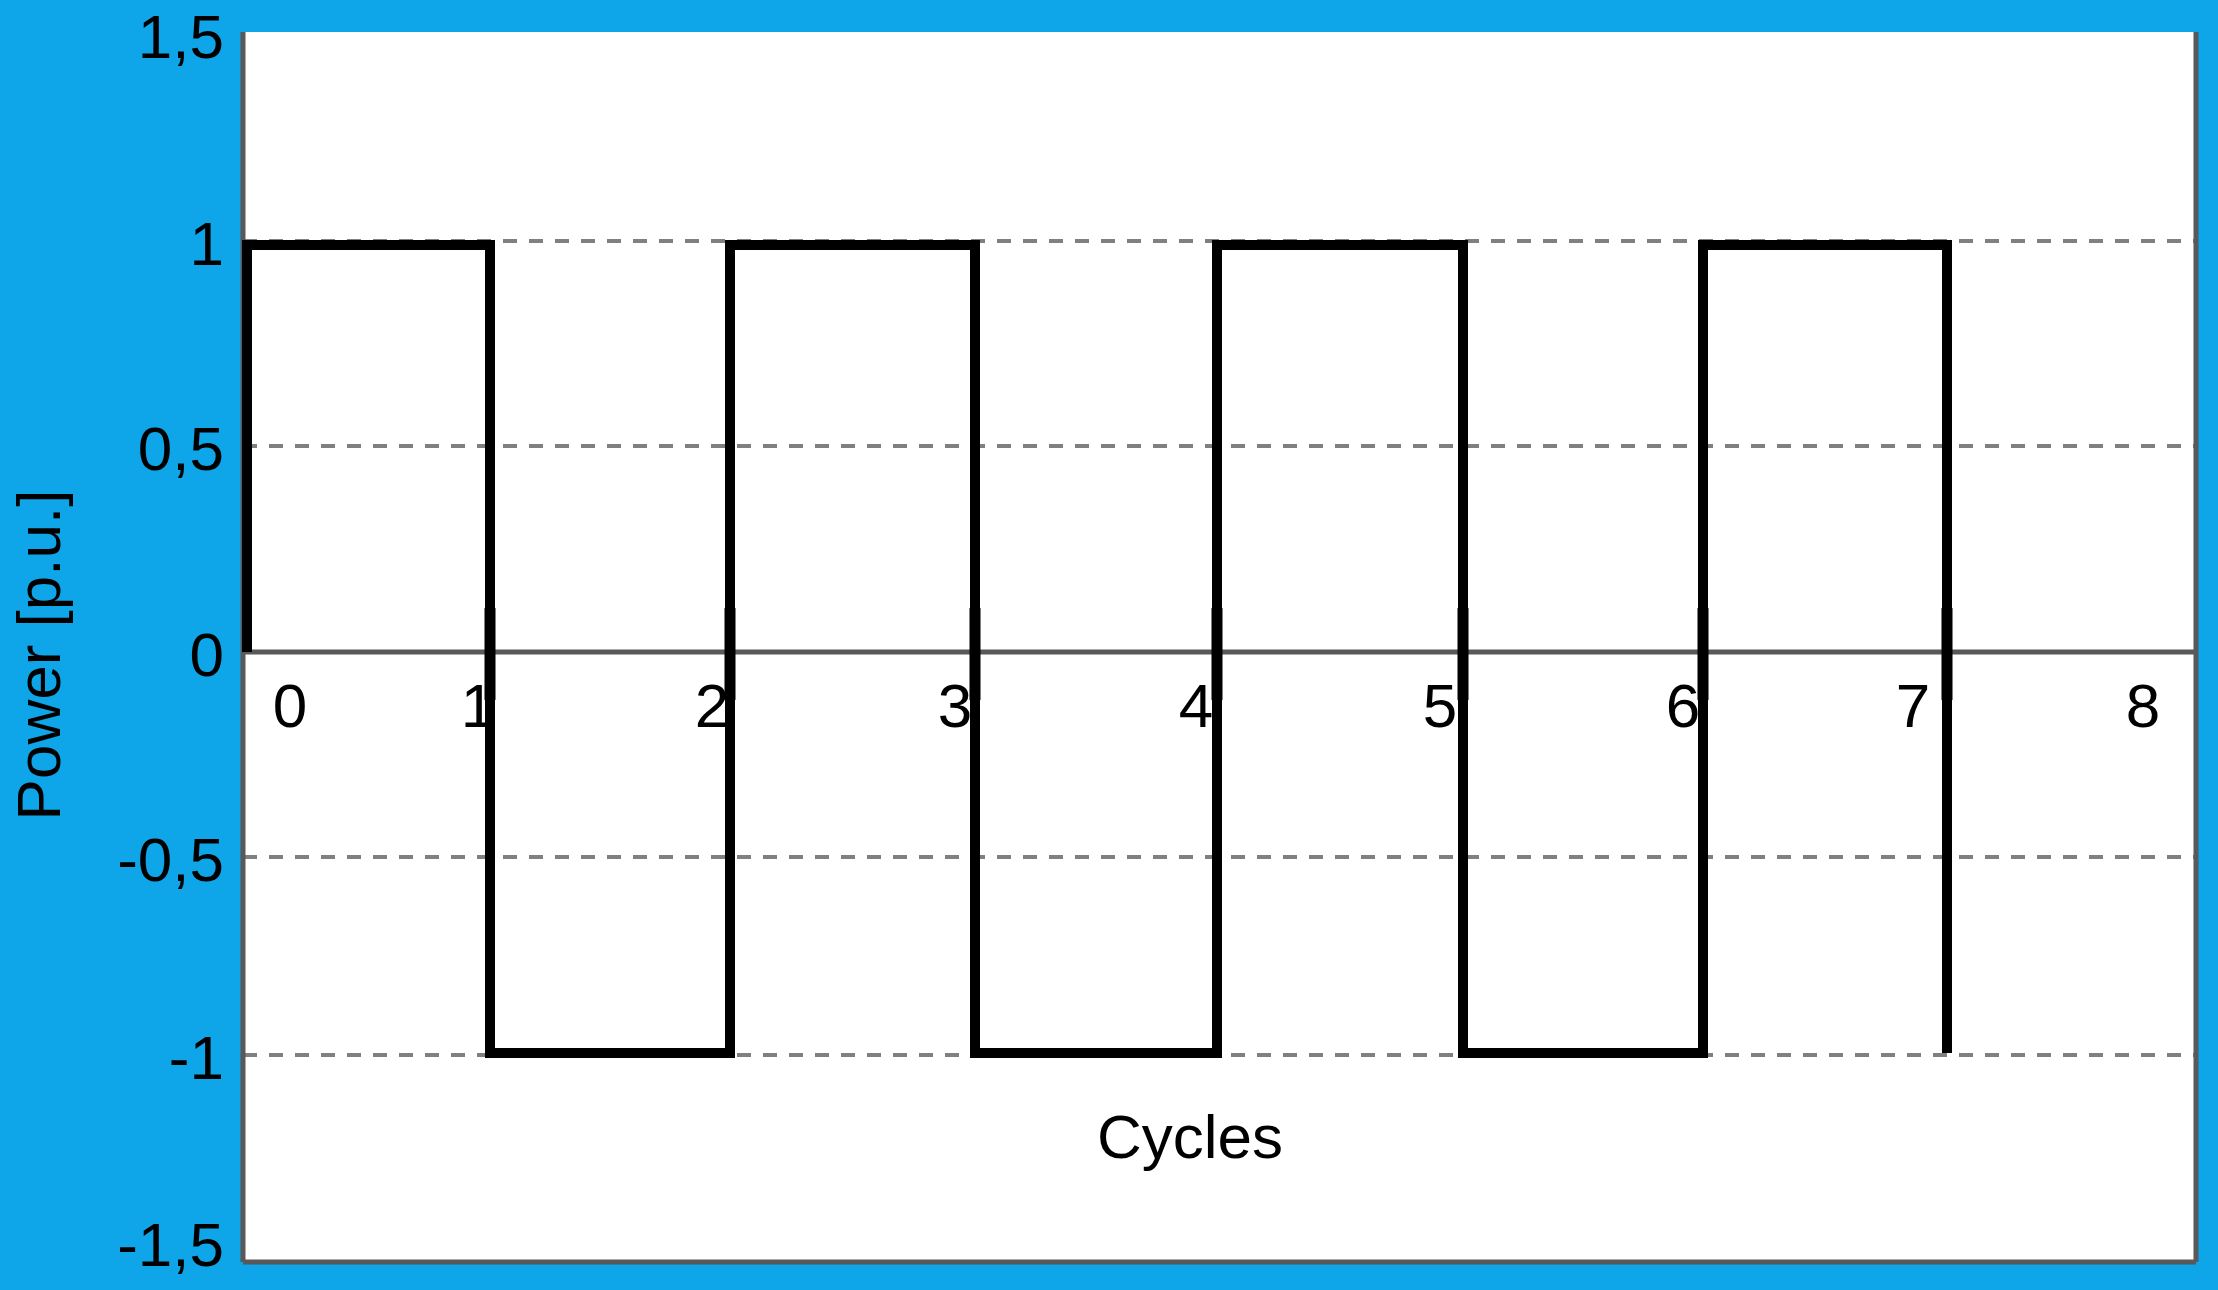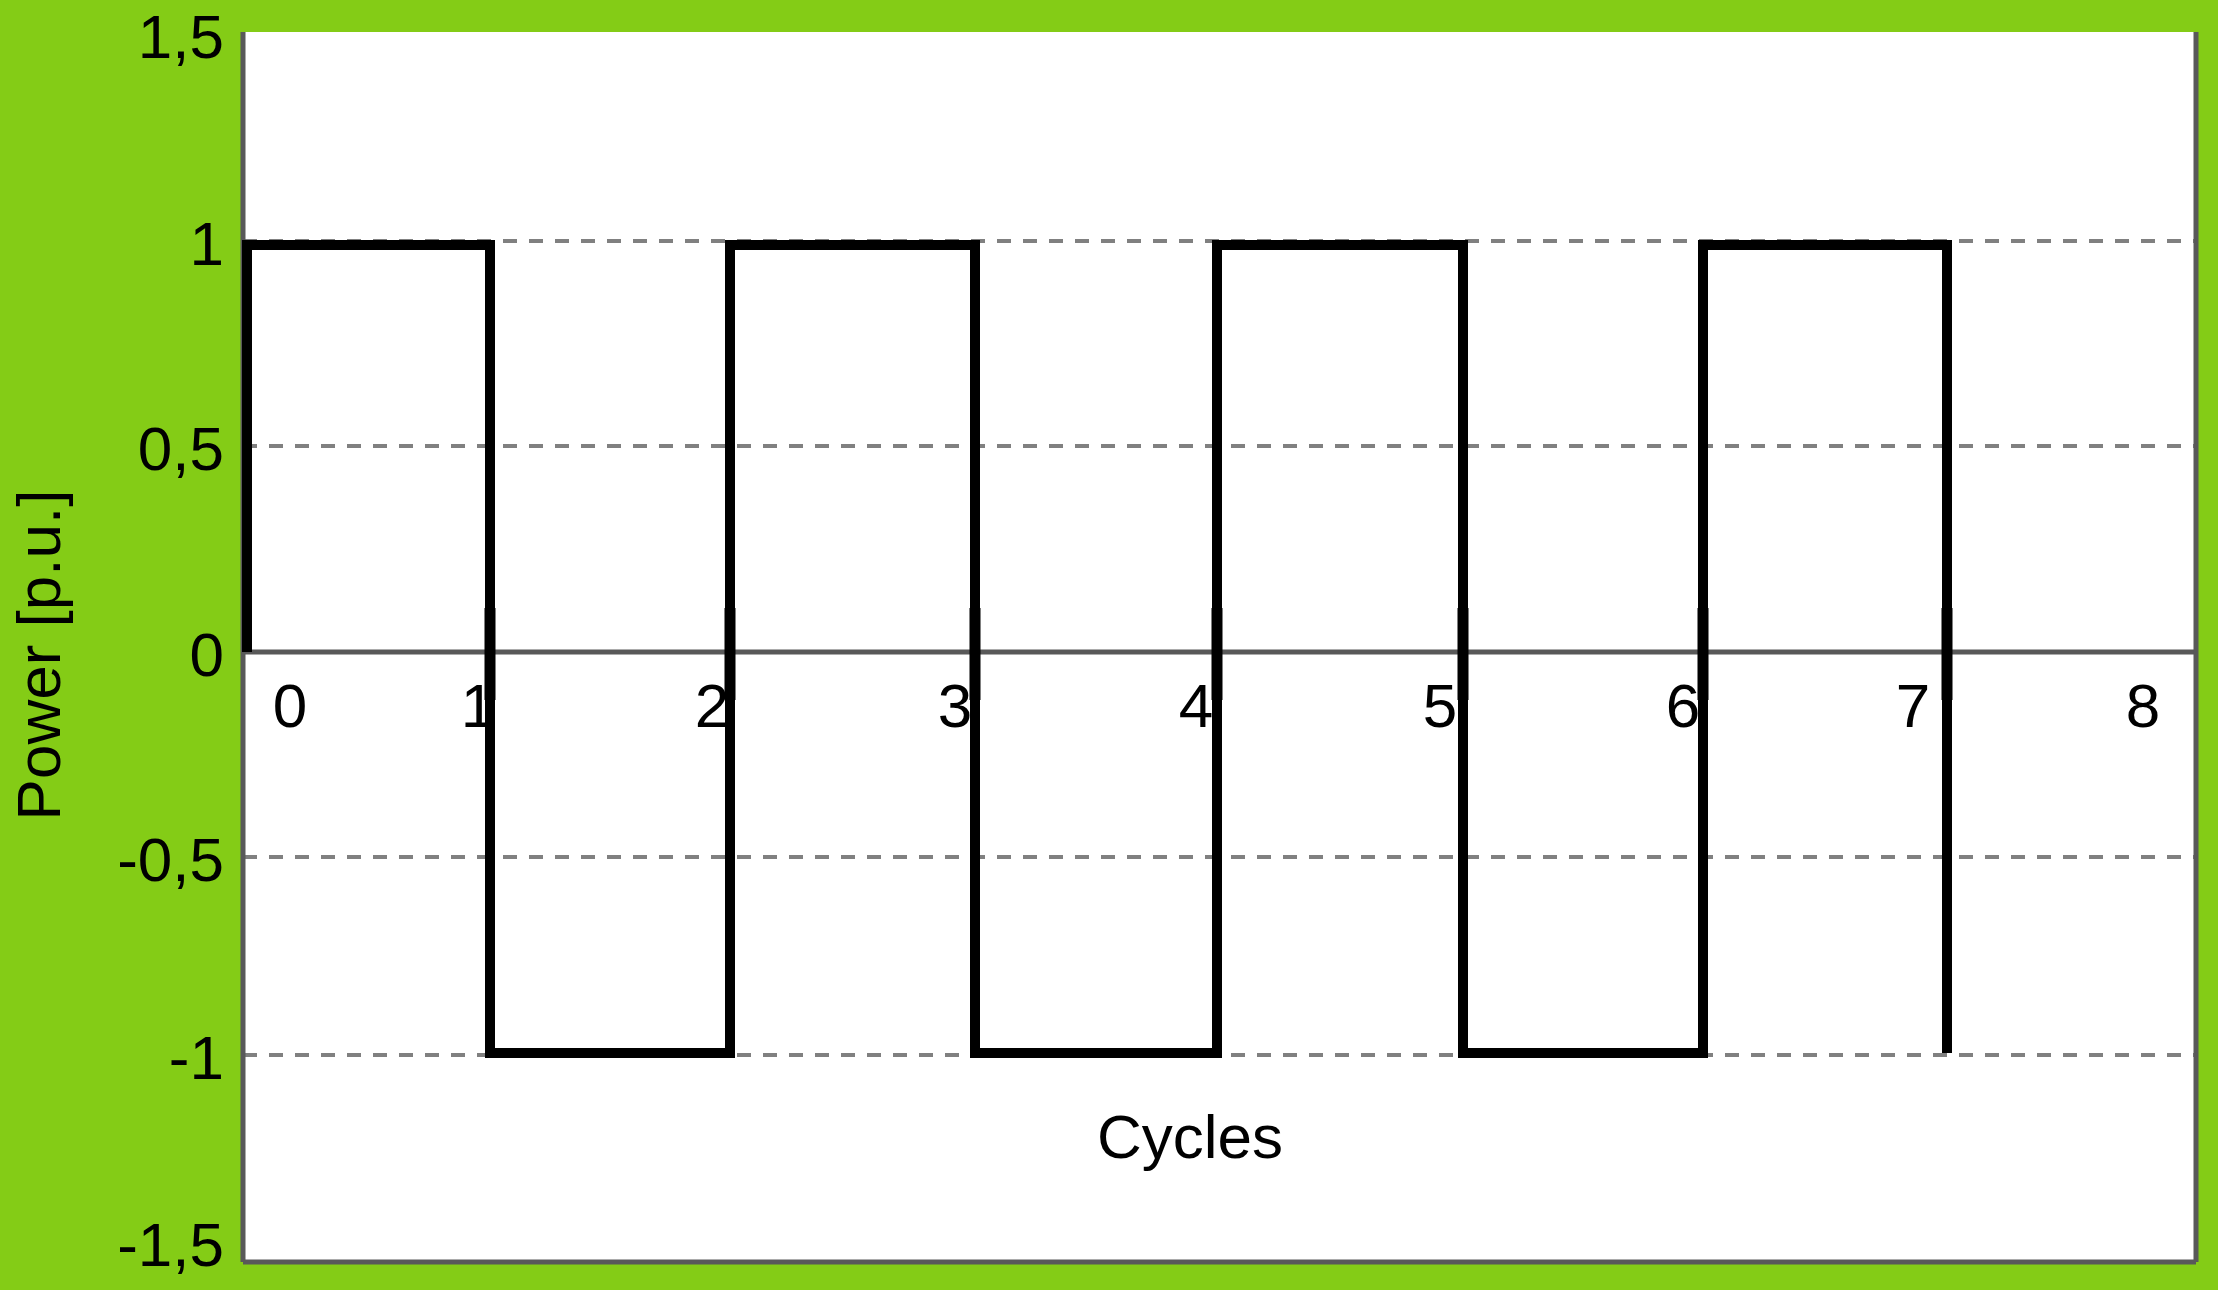--- a/index.html
+++ b/index.html
@@ -10,21 +10,21 @@
   body {
     width: 2218px;
     height: 1290px;
     font-family: "Liberation Sans", sans-serif;
     overflow: hidden;
   }
   #chart-root {
     position: relative;
     width: 2218px;
     height: 1290px;
-    background: #84cc16;
+    background: #0ea5e9;
   }
   #chart-svg {
     position: absolute;
     top: 0;
     left: 0;
     width: 2218px;
     height: 1290px;
     display: block;
   }
   .tick-text {

